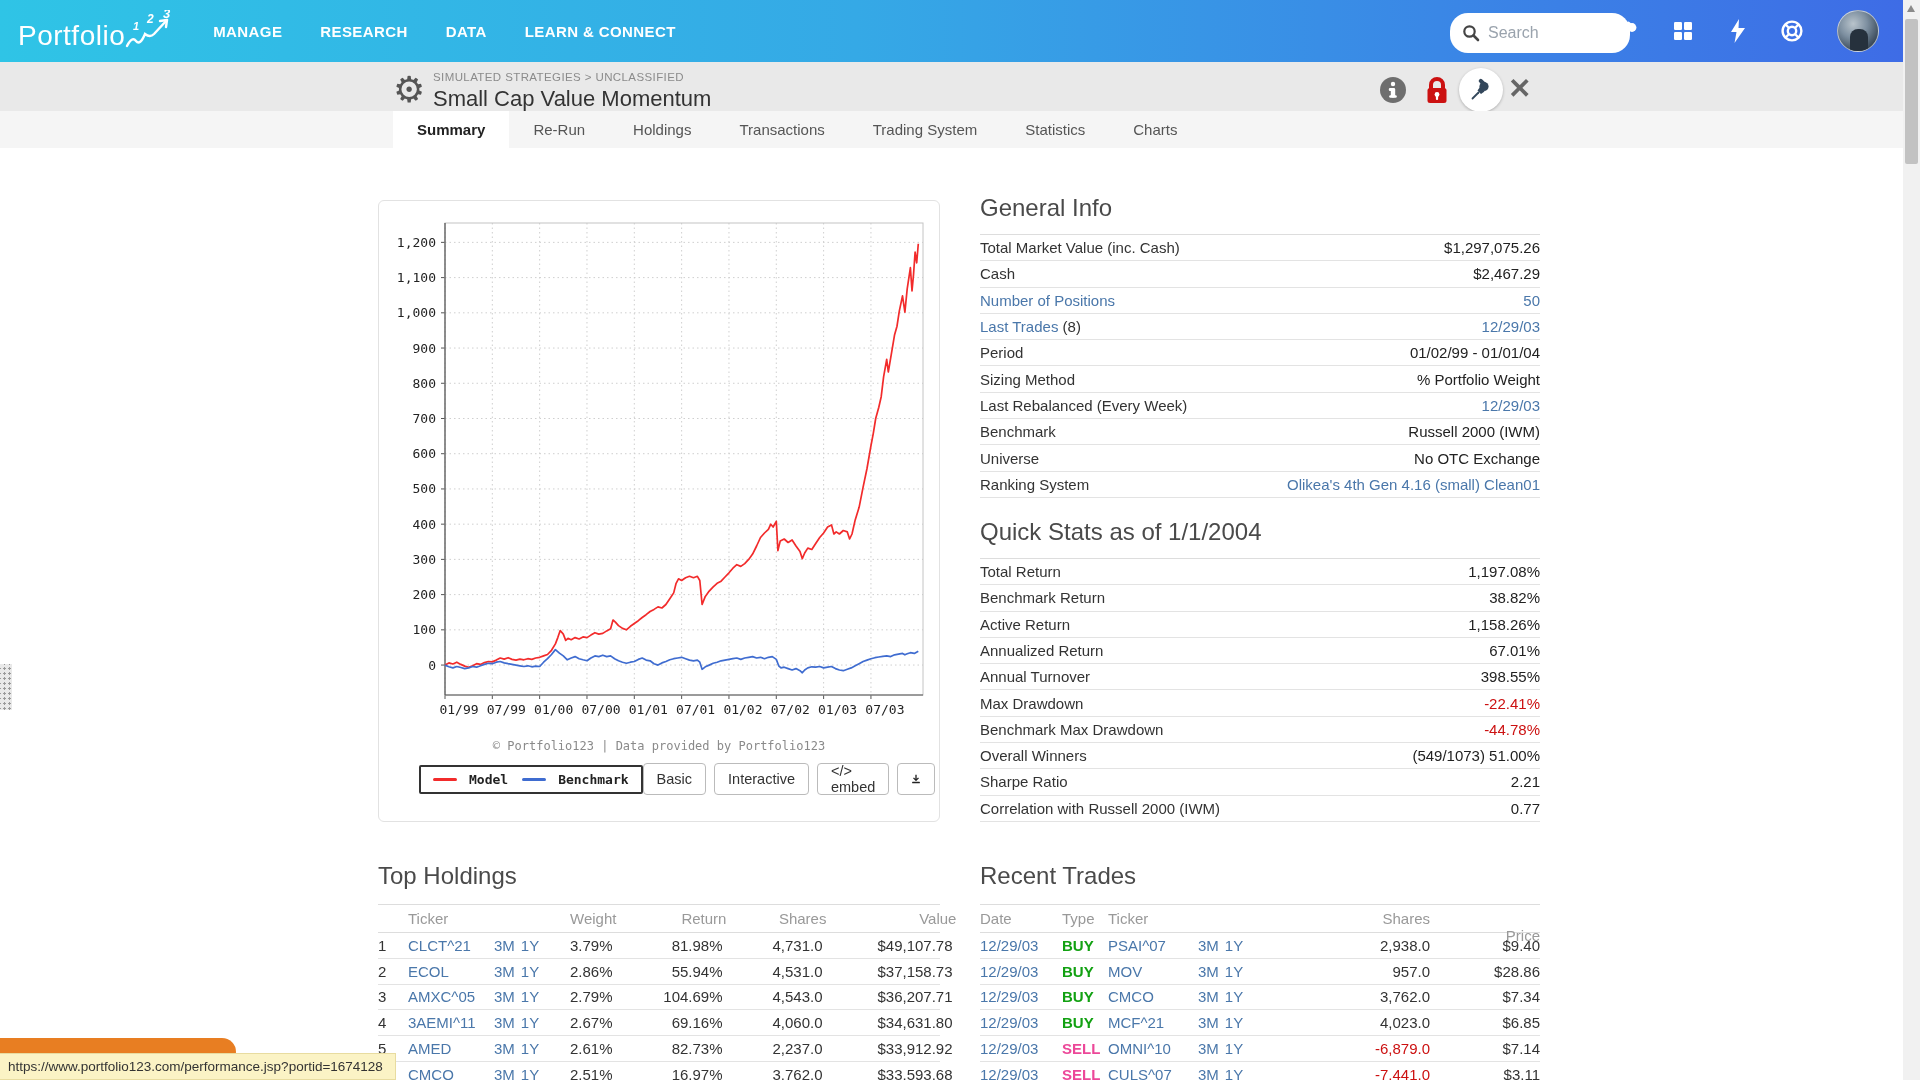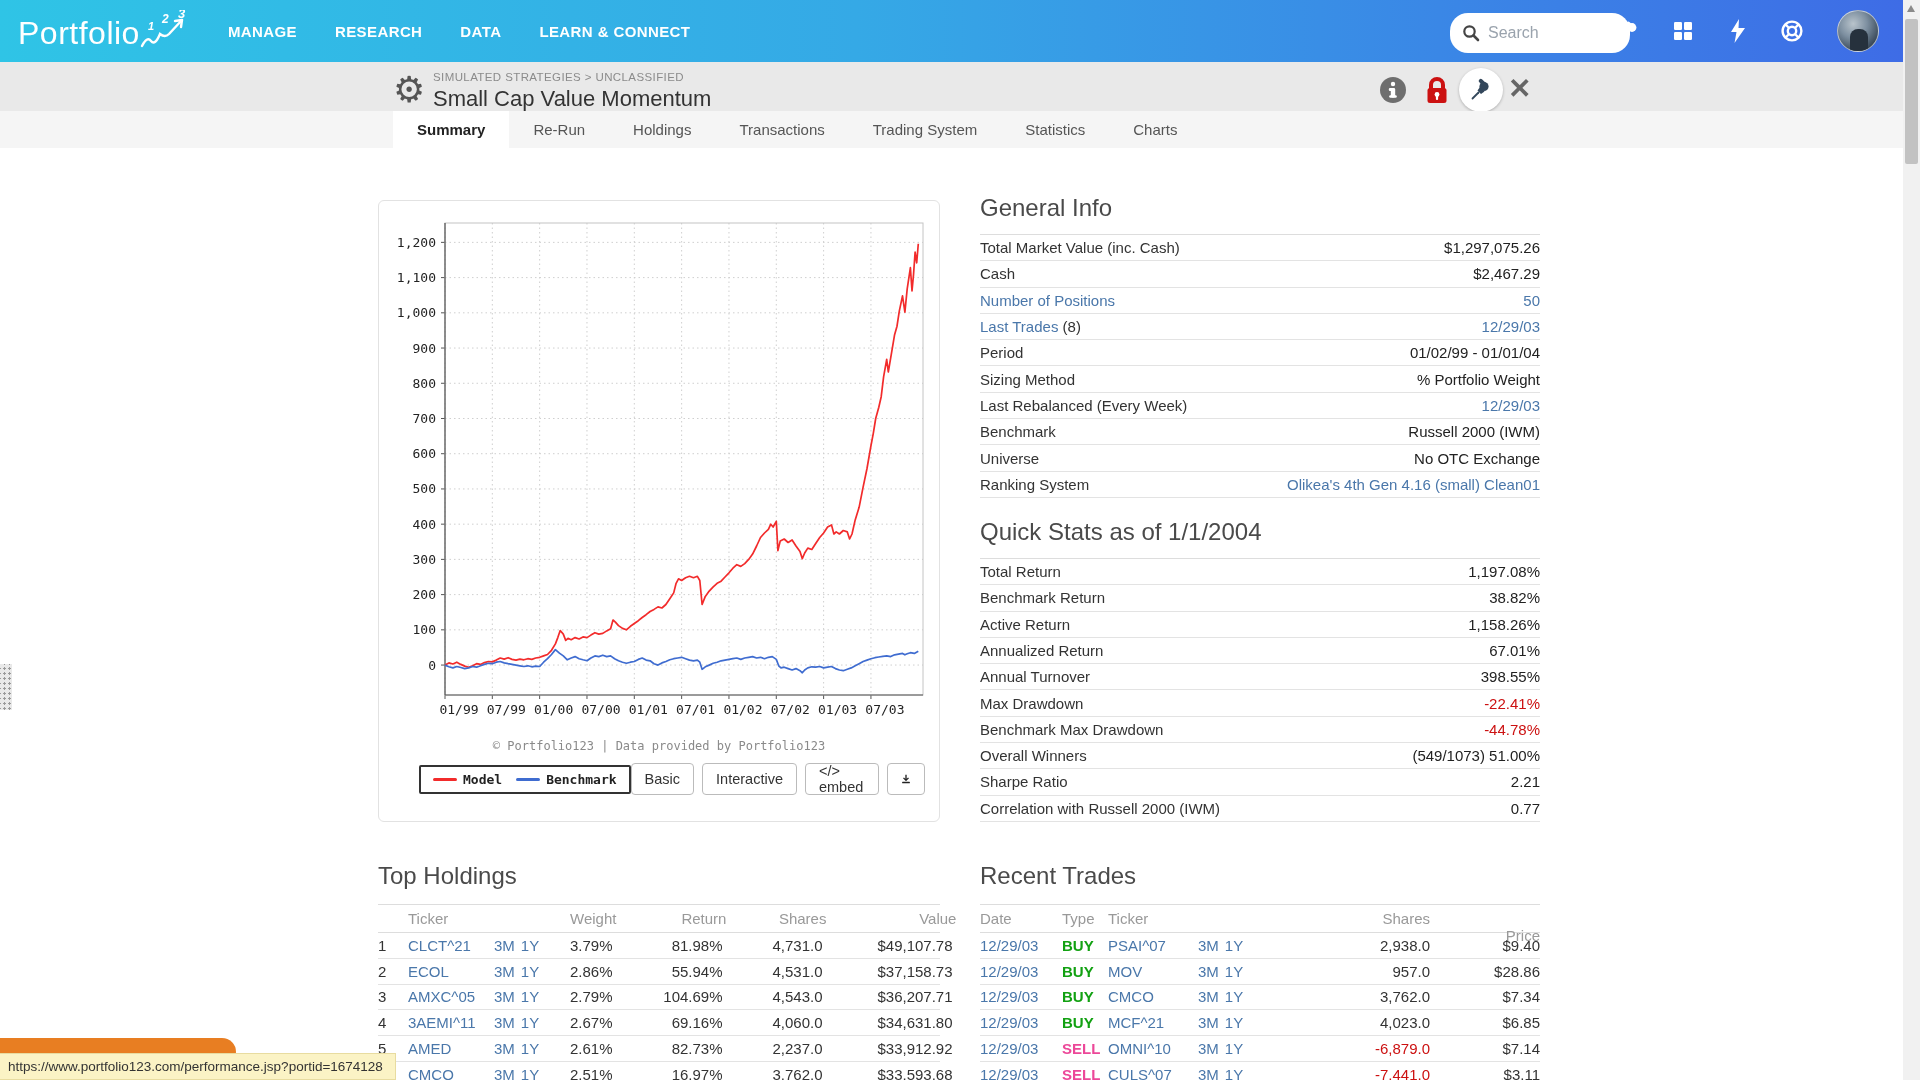--- a/index.html
+++ b/index.html
@@ -4,21 +4,21 @@
 <style>
   * { margin:0; padding:0; box-sizing:border-box; }
   html,body { width:1920px; height:1080px; overflow:hidden; background:#fff;
               font-family:"Liberation Sans", sans-serif; }
 
   
   #topbar { position:absolute; left:0; top:0; width:1903px; height:62px;
             background:linear-gradient(90deg,#2fc4e6 0%,#35a9e6 45%,#3e6ce6 100%);
             display:flex; align-items:center; }
   #logo { display:flex; align-items:flex-end; margin-left:18px; cursor:pointer; }
-  #logo-text { color:#fff; font-size:32px; font-weight:400; letter-spacing:0.5px; }
+  #logo-text { color:#fff; font-size:28px; font-weight:400; letter-spacing:0.5px; }
   #nav { display:flex; gap:38px; margin-left:36px; }
   .nav-item { color:#fff; font-size:15px; font-weight:bold; letter-spacing:0.4px; cursor:pointer; }
   #search-pill { position:absolute; left:1450px; top:13px; width:180px; height:40px;
                  background:#fff; border-radius:18px; display:flex; align-items:center; padding-left:12px; }
   #search-input { border:none; outline:none; font-size:16px; color:#333; width:130px; margin-left:8px;
                   font-family:"Liberation Sans",sans-serif; }
   #search-input::placeholder { color:#9aa3ad; }
   .topbar-icon { position:absolute; top:17px; width:28px; height:28px; cursor:pointer;
                  display:flex; align-items:center; justify-content:center; }
   #avatar { position:absolute; left:1837px; top:10px; width:42px; height:42px; border-radius:50%;
@@ -60,21 +60,21 @@
   #perf-chart { display:block; margin:8px auto 0 auto; }
   .grid { stroke:#cfcfcf; stroke-width:1; stroke-dasharray:1.5,3; }
   .frame { fill:none; stroke:#c4c4c4; stroke-width:1; }
   .axisline { stroke:#555; stroke-width:1.2; }
   .ytick,.xtick { font-family:"DejaVu Sans Mono", monospace; font-size:13px; fill:#222; }
   .ticmark { stroke:#555; stroke-width:1; }
   #chart-attrib { text-align:center; font-family:"DejaVu Sans Mono", monospace; font-size:12px; color:#8a8a8a; margin-top:2px; }
   #chart-bottom { display:flex; align-items:center; margin:10px 14px 0 14px; }
   #legend-box { border:2px solid #333; border-radius:2px; padding:5px 12px; display:flex; align-items:center; gap:14px;
                 margin-left:26px; background:#fff; }
-  .legend-item { display:flex; align-items:center; gap:6px; }
+  .legend-item { display:flex; align-items:center; gap:12px; }
   .legend-swatch { width:24px; height:3px; border-radius:2px; }
   .legend-label { font-family:"DejaVu Sans Mono", monospace; font-size:13px; font-weight:bold; color:#222; }
   #chart-buttons { margin-left:auto; display:flex; gap:8px; align-items:center; }
   .chart-btn { height:32px; padding:0 13px; background:#fff; border:1px solid #bbb; border-radius:4px;
                font-size:14.5px; color:#333; display:flex; align-items:center; cursor:pointer;
                font-family:"Liberation Sans",sans-serif; }
   .chart-btn.icon-only { width:38px; justify-content:center; }
 
   
   #right-col { position:absolute; left:980px; top:34px; width:560px; }

